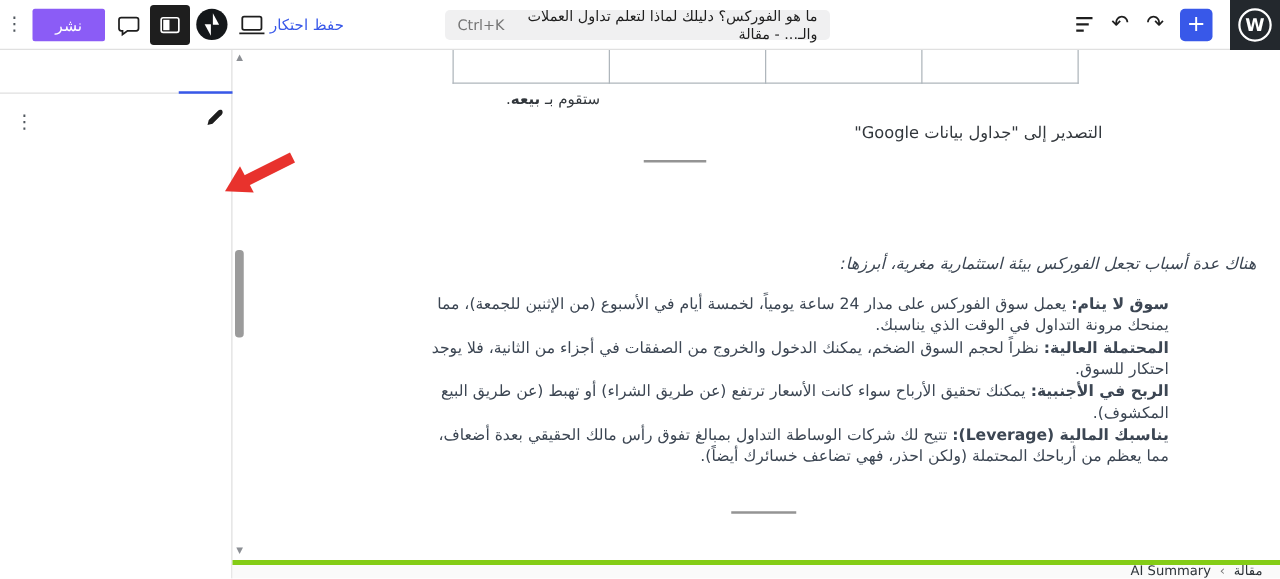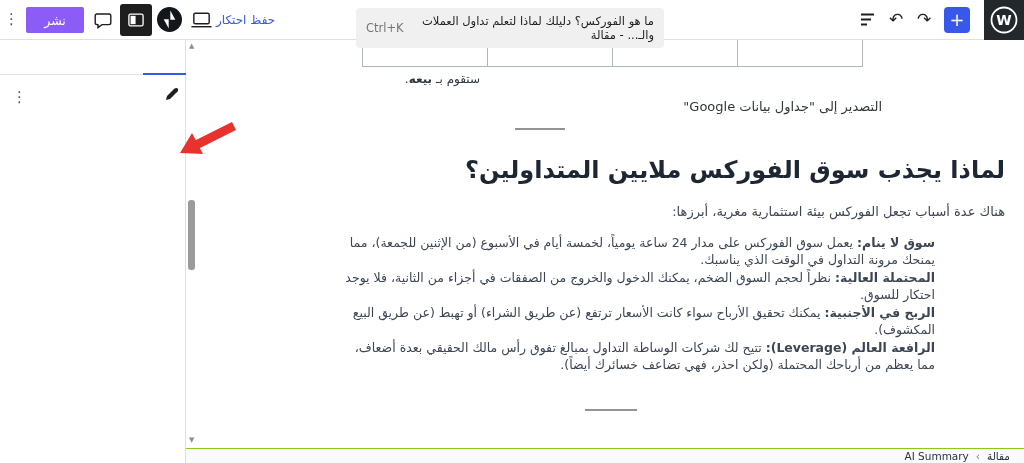--- a/index.html
+++ b/index.html
@@ -7,21 +7,21 @@
   #app{position:relative;width:1024px;height:463px;overflow:hidden;background:#fff;}
   .abs{position:absolute;}
 
   
   .hdr{left:0;top:0;width:1024px;height:40px;background:#fff;border-bottom:1px solid #e0e0e0;z-index:20;}
   .kebab{font-size:15px;color:#50575e;letter-spacing:0;line-height:14px;}
   .btn-publish{left:26px;top:7px;width:58px;height:26px;background:#8b5cf6;color:#fff;border:none;border-radius:2px;font-size:12.5px;cursor:pointer;}
   .icon-btn{background:none;border:none;padding:0;cursor:pointer;}
   .panel-btn{left:120px;top:4px;width:32px;height:32px;background:#1e1e1e;border-radius:3px;display:flex;align-items:center;justify-content:center;}
   .save-draft{left:216px;top:13px;font-size:12px;color:#3858e9;cursor:pointer;}
-  .searchbar{left:356px;top:8px;width:308px;height:40px;background:#f0f0f1;border-radius:4px;display:flex;align-items:center;justify-content:space-between;padding:0 10px;font-size:11.5px;cursor:pointer;}
+  .searchbar{left:356px;top:8px;width:308px;height:24px;background:#f0f0f1;border-radius:4px;display:flex;align-items:center;justify-content:space-between;padding:0 10px;font-size:11.5px;cursor:pointer;}
   .searchbar .sc{color:#757575;}
   .searchbar .st{color:#1e1e1e;direction:rtl;}
   .plus-btn{left:944px;top:7px;width:26px;height:26px;background:#3858e9;border:none;border-radius:4px;color:#fff;font-size:18px;line-height:24px;text-align:center;padding:0;cursor:pointer;}
   .wp-corner{left:984px;top:0;width:40px;height:40px;background:#23282d;display:flex;align-items:center;justify-content:center;}
   .uicon{color:#1e1e1e;font-size:17px;line-height:20px;}
 
   
   .sb{left:0;top:40px;width:186px;height:423px;background:#fff;border-right:1px solid #e0e0e0;z-index:10;}
   .sb-tabs{left:0;top:40px;width:186px;height:35px;border-bottom:1px solid #e0e0e0;z-index:11;}
   .tab{font-size:12.5px;color:#1e1e1e;cursor:pointer;}
@@ -43,24 +43,24 @@
   .thumb{background:#c5c5c5;border-radius:3px;}
 
   
   .tbl{z-index:5;}
   .tbl .vline{position:absolute;top:0;width:1px;height:27px;background:#afb6bc;}
   .tbl-row{left:362px;top:40px;width:501px;height:27px;border-bottom:1px solid #afb6bc;}
   .tbl-cell{left:366px;top:44px;width:114px;direction:rtl;text-align:right;font-size:12px;color:#32373c;margin-top:28px;}
   .export-line{left:560px;top:99px;width:322px;direction:rtl;text-align:right;font-size:13px;color:#32373c;}
   .sep{height:2px;background:#949494;}
   .h2{left:345px;top:156px;width:660px;direction:rtl;text-align:right;font-size:24px;font-weight:bold;color:#1d2733;}
-  .intro{left:345px;top:204px;width:660px;direction:rtl;text-align:right;font-size:13px;color:#3c4653;}
+  .intro{left:345px;top:204px;width:660px;direction:rtl;text-align:right;font-size:13px;color:#3c4653;font-style:italic;}
   .blist{left:345px;top:234px;width:662px;direction:rtl;margin:0;padding:0 72px 0 0;font-size:12.5px;line-height:17px;color:#3c4653;}
   .blist li{margin:0 0 1px 0;max-height:42px;overflow:hidden;}
-  .footerbar{left:186px;top:448px;width:838px;height:15px;background:#fafafa;border-top:1px solid #84cc16;display:flex;align-items:center;justify-content:flex-end;direction:ltr;padding:0 14px;gap:7px;z-index:15;}
+  .footerbar{left:186px;top:448px;width:838px;height:15px;background:#fafafa;border-top:4px solid #84cc16;display:flex;align-items:center;justify-content:flex-end;direction:ltr;padding:0 14px;gap:7px;z-index:15;}
   .footerbar span{font-size:10.5px;color:#2c3338;line-height:13px;}
   .footerbar .chev{color:#757575;}
 </style>
 </head>
 <body>
 
 <div id="app">
 
   <div class="abs hdr">
     <div class="abs kebab" style="left:4px;top:12px;">⋮</div>
@@ -232,28 +232,27 @@
       <div class="vline" style="left:125px;"></div>
       <div class="vline" style="left:250px;"></div>
       <div class="vline" style="left:375px;"></div>
       <div class="vline" style="left:500px;"></div>
   </div>
   <div class="abs tbl-cell"><span>ستقوم بـ </span><strong>بيعه</strong><span>.</span></div>
 
   <div class="abs export-line">التصدير إلى "جداول بيانات Google"</div>
   <div class="abs sep" style="left:515px;top:128px;width:50px;"></div>
 
-  <h2 class="abs h2" style="margin:0;">لماذا يجذب سوق الفوركس ملايين المتداولين؟</h2>
   <div class="abs intro">هناك عدة أسباب تجعل الفوركس بيئة استثمارية مغرية، أبرزها:</div>
 
   <ul class="abs blist">
       <li><strong>سوق لا ينام:</strong> يعمل سوق الفوركس على مدار 24 ساعة يومياً، لخمسة أيام في الأسبوع (من الإثنين للجمعة)، مما يمنحك مرونة التداول في الوقت الذي يناسبك.</li>
       <li><strong>المحتملة العالية:</strong> نظراً لحجم السوق الضخم، يمكنك الدخول والخروج من الصفقات في أجزاء من الثانية، فلا يوجد احتكار للسوق.</li>
       <li><strong>الربح في الأجنبية:</strong> يمكنك تحقيق الأرباح سواء كانت الأسعار ترتفع (عن طريق الشراء) أو تهبط (عن طريق البيع المكشوف).</li>
-      <li><strong>الرافعة العالم (Leverage):</strong> تتيح لك شركات الوساطة التداول بمبالغ تفوق رأس مالك الحقيقي بعدة أضعاف، مما يعظم من أرباحك المحتملة (ولكن احذر، فهي تضاعف خسائرك أيضاً).</li>
+      <li><strong>يناسبك المالية (Leverage):</strong> تتيح لك شركات الوساطة التداول بمبالغ تفوق رأس مالك الحقيقي بعدة أضعاف، مما يعظم من أرباحك المحتملة (ولكن احذر، فهي تضاعف خسائرك أيضاً).</li>
     </ul>
 
   <div class="abs sep" style="left:585px;top:409px;width:52px;"></div>
 
   <svg class="abs" style="left:170px;top:115px;z-index:60;" width="80" height="50" viewBox="0 0 80 50">
     <line x1="64" y1="11" x2="26" y2="30" stroke="#e8322d" stroke-width="9"></line>
     <polygon points="10,38 22,18 33,39" fill="#e8322d"></polygon>
   </svg>
 
   <div class="abs footerbar">

